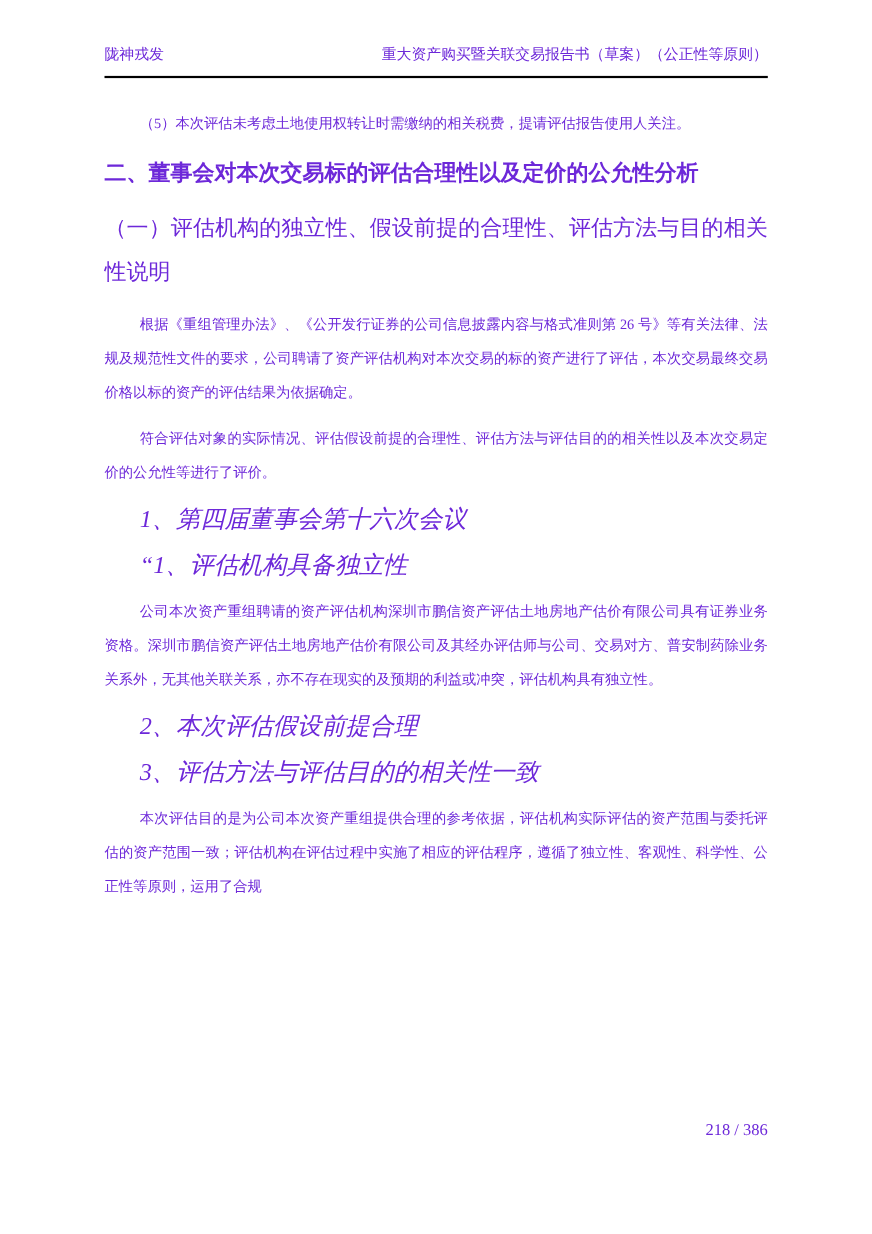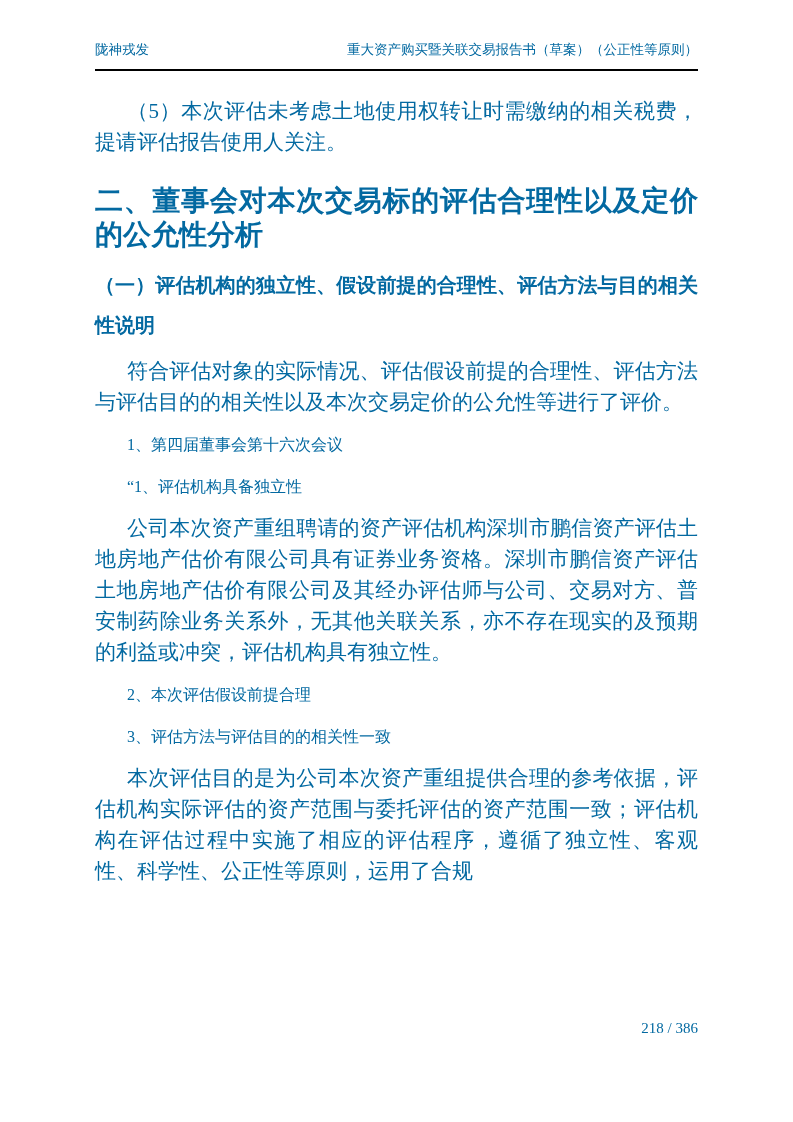--- a/index.html
+++ b/index.html
@@ -1,20 +1,20 @@
 <!DOCTYPE html>
 <html><head>
 <meta charset="utf-8">
 <style>
   html,body{margin:0;padding:0;background:#ffffff;}
   .page{
     position:relative;
     width:793px;height:1122px;
     background:#ffffff;
-    color:#0369a1;
+    color:#6d28d9;
     font-family:"Liberation Serif","DejaVu Serif",serif;
     overflow:hidden;
     margin:0 auto;
   }
   .inner{
     position:absolute;
     left:95px;top:40px;width:603px;
   }
   .running-header{
     display:flex;
@@ -23,41 +23,42 @@
     font-size:13.5px;
     line-height:20px;
     padding-bottom:9px;
     border-bottom:2px solid #000;
     margin-bottom:25px;
   }
   .running-header .left{white-space:nowrap;}
   .running-header .right{white-space:nowrap;}
   .blk{margin:11px 0 0 0;}
   .blk.body{
-    font-size:21px;
+    font-size:13px;
     line-height:31px;
     text-align:justify;
     text-indent:32px;
   }
   .blk.item{
-    font-size:16px;
+    font-size:22px;
     line-height:31px;
     text-indent:32px;
+    font-style:italic;
   }
   .blk.h1{
     font-family:"Liberation Sans","DejaVu Sans",sans-serif;
     font-weight:bold;
-    font-size:28px;
+    font-size:20px;
     line-height:34px;
-    margin-top:26px;
+    margin-top:14px;
     text-align:justify;
   }
   .blk.h2{
     font-family:"Liberation Sans","DejaVu Sans",sans-serif;
-    font-weight:bold;
+    font-weight:normal;
     font-size:20px;
     line-height:40px;
     margin-top:13px;
     text-align:justify;
   }
   .page-footer{
     position:absolute;
     right:95px;
     top:1020px;
     font-size:15px;
@@ -73,20 +74,21 @@
 
     <div class="running-header">
       <span class="left">陇神戎发</span>
       <span class="right">重大资产购买暨关联交易报告书（草案）（公正性等原则）</span>
     </div>
 
     <div id="doc-body">
         <div class="blk body">（5）本次评估未考虑土地使用权转让时需缴纳的相关税费，提请评估报告使用人关注。</div>
         <div class="blk h1">二、董事会对本次交易标的评估合理性以及定价的公允性分析</div>
         <div class="blk h2">（一）评估机构的独立性、假设前提的合理性、评估方法与目的相关性说明</div>
+        <div class="blk body">根据《重组管理办法》、《公开发行证券的公司信息披露内容与格式准则第 26 号》等有关法律、法规及规范性文件的要求，公司聘请了资产评估机构对本次交易的标的资产进行了评估，本次交易最终交易价格以标的资产的评估结果为依据确定。</div>
         <div class="blk body">符合评估对象的实际情况、评估假设前提的合理性、评估方法与评估目的的相关性以及本次交易定价的公允性等进行了评价。</div>
         <div class="blk item">1、第四届董事会第十六次会议</div>
         <div class="blk item">“1、评估机构具备独立性</div>
         <div class="blk body">公司本次资产重组聘请的资产评估机构深圳市鹏信资产评估土地房地产估价有限公司具有证券业务资格。深圳市鹏信资产评估土地房地产估价有限公司及其经办评估师与公司、交易对方、普安制药除业务关系外，无其他关联关系，亦不存在现实的及预期的利益或冲突，评估机构具有独立性。</div>
         <div class="blk item">2、本次评估假设前提合理</div>
         <div class="blk item">3、评估方法与评估目的的相关性一致</div>
         <div class="blk body">本次评估目的是为公司本次资产重组提供合理的参考依据，评估机构实际评估的资产范围与委托评估的资产范围一致；评估机构在评估过程中实施了相应的评估程序，遵循了独立性、客观性、科学性、公正性等原则，运用了合规</div>
       </div>
 
   </div>

